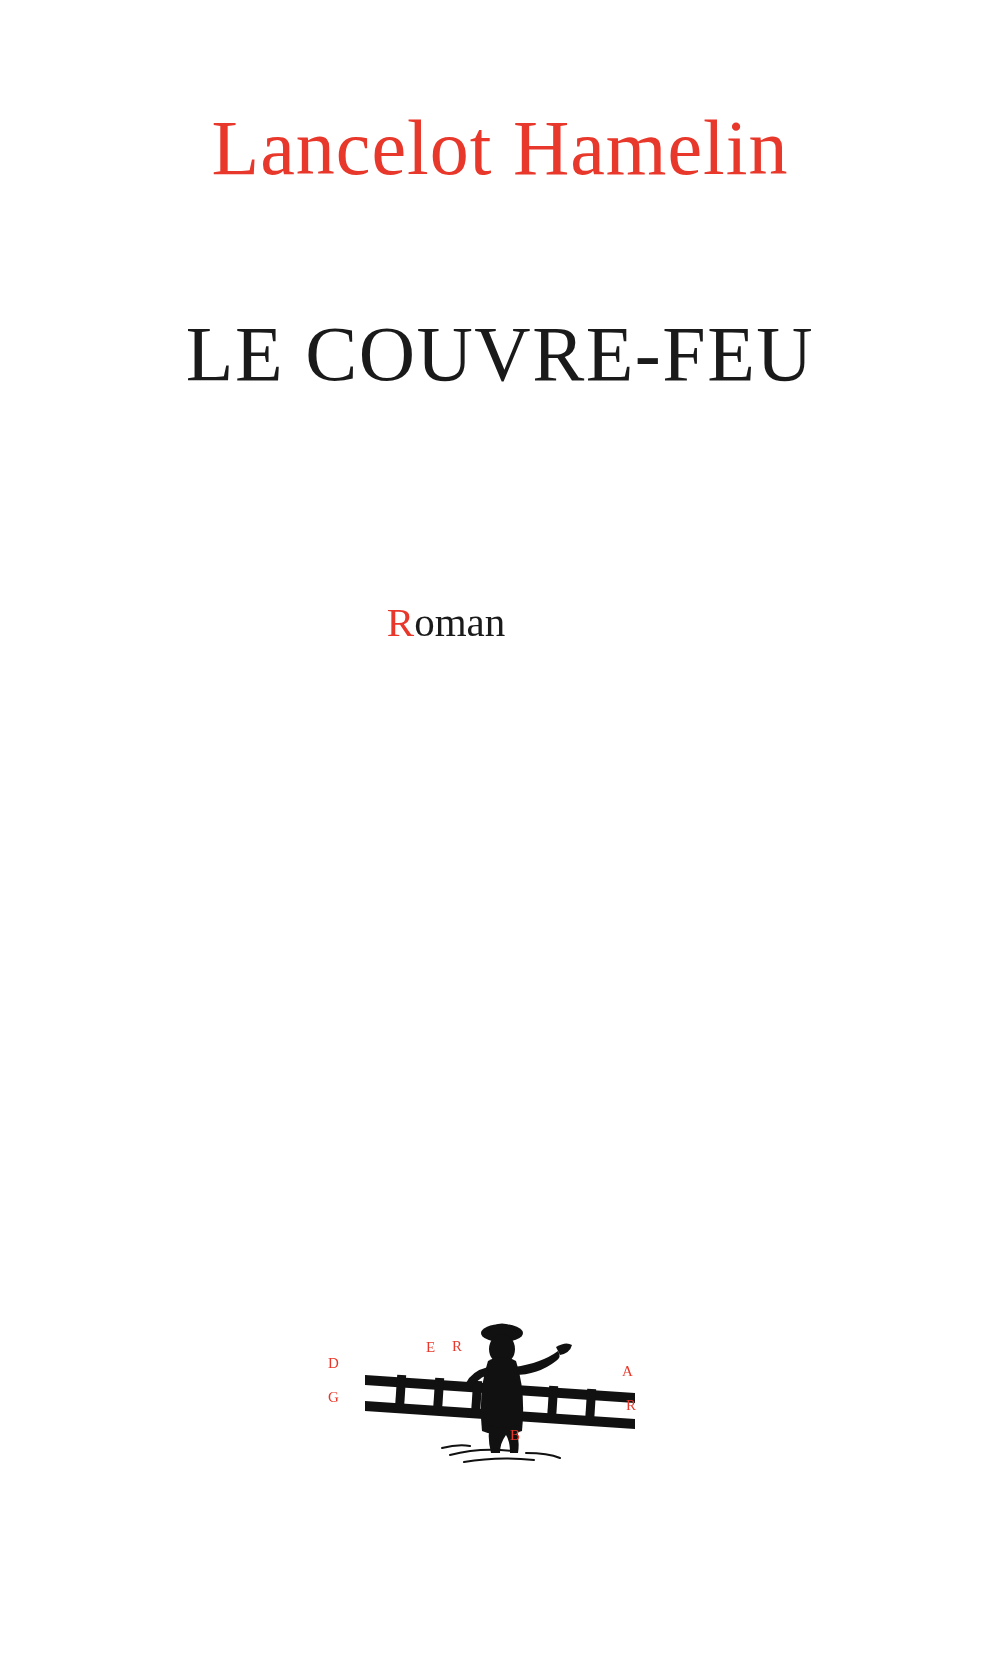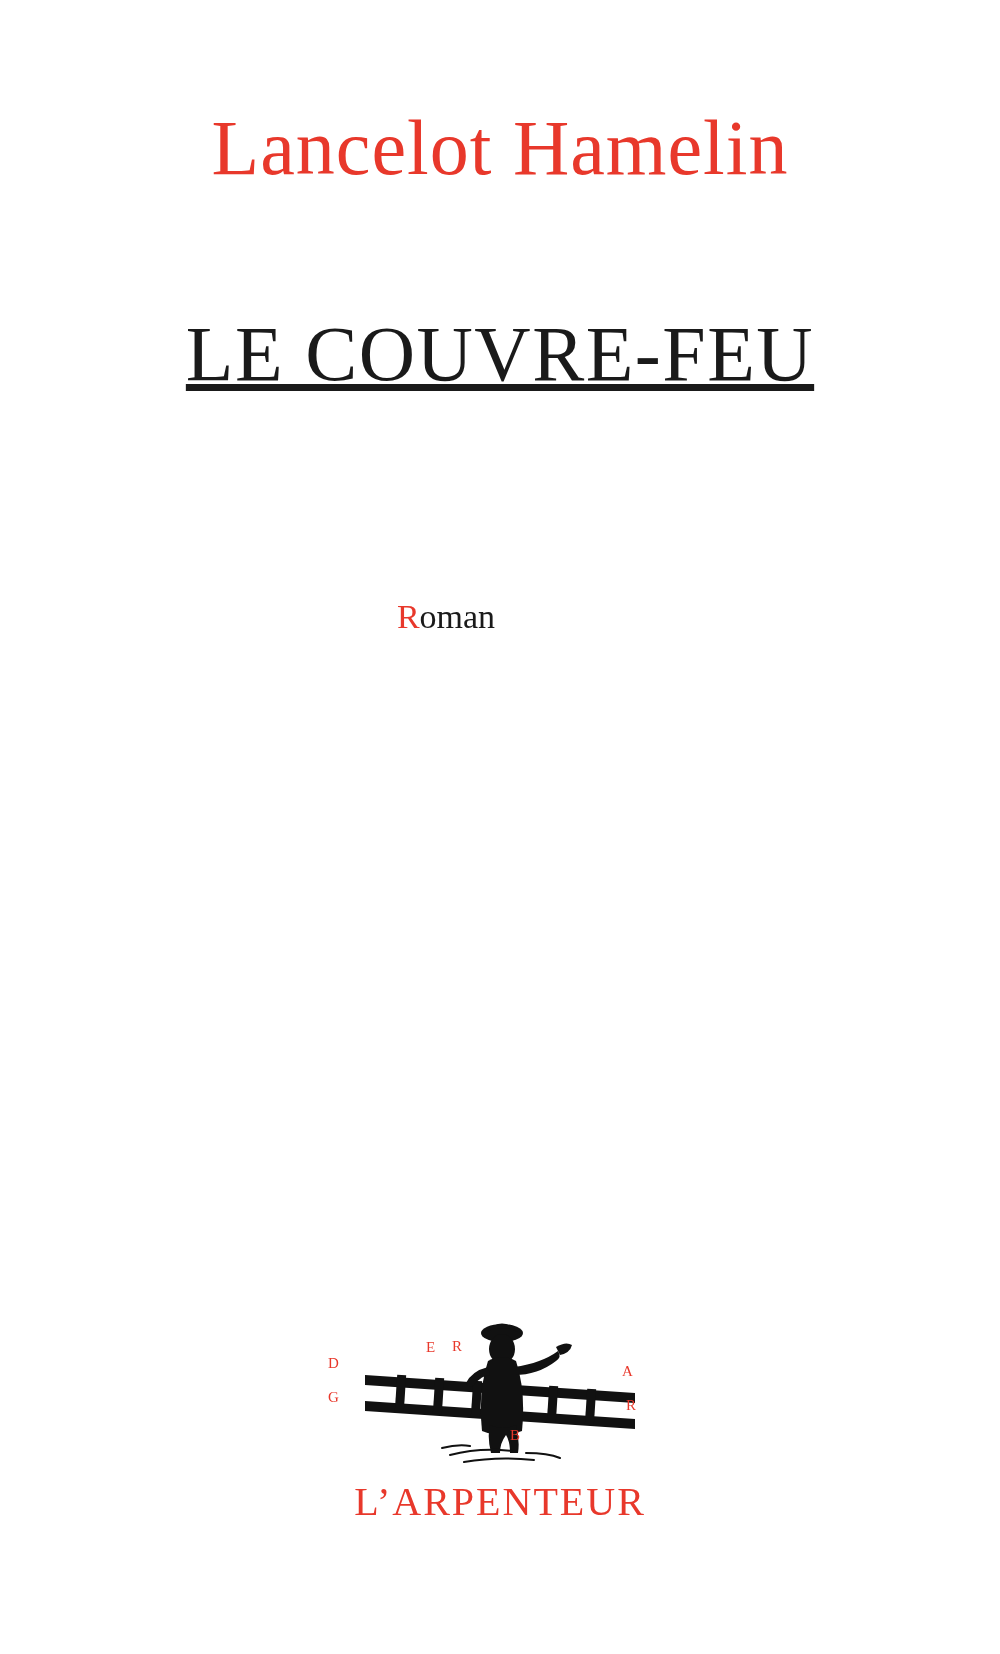--- a/index.html
+++ b/index.html
@@ -44,30 +44,29 @@
     color: #1a1a1a;
   }
   .title-line {
     font-family: "Liberation Serif", serif;
     font-size: 78px;
     font-weight: 400;
     letter-spacing: 1.5px;
     line-height: 1.38;
     text-transform: uppercase;
     white-space: nowrap;
-    text-decoration: underline;
   }
   .subtitle {
     position: absolute;
     top: 598px;
     left: 0;
     width: 892px;
     text-align: center;
     font-family: "Liberation Serif", serif;
-    font-size: 34px;
+    font-size: 41px;
     color: #1a1a1a;
   }
   .subtitle .cap {
     color: #e8382b;
   }
   .logo-wrap {
     position: absolute;
     top: 1305px;
     left: 0;
     width: 1000px;
@@ -148,15 +147,14 @@
       <span class="letter" style="left:-2px; top:50px;">D</span>
       <span class="letter" style="left:-2px; top:84px;">G</span>
       <span class="letter" style="left:96px; top:34px;">E</span>
       <span class="letter" style="left:122px; top:33px;">R</span>
       <span class="letter" style="left:180px; top:122px;">B</span>
       <span class="letter" style="left:292px; top:58px;">A</span>
       <span class="letter" style="left:296px; top:92px;">R</span>
     </div>
   </div>
 
-  <div class="publisher">L’ARPENTEUR</div>
 
 </div>
 
 </body></html>

